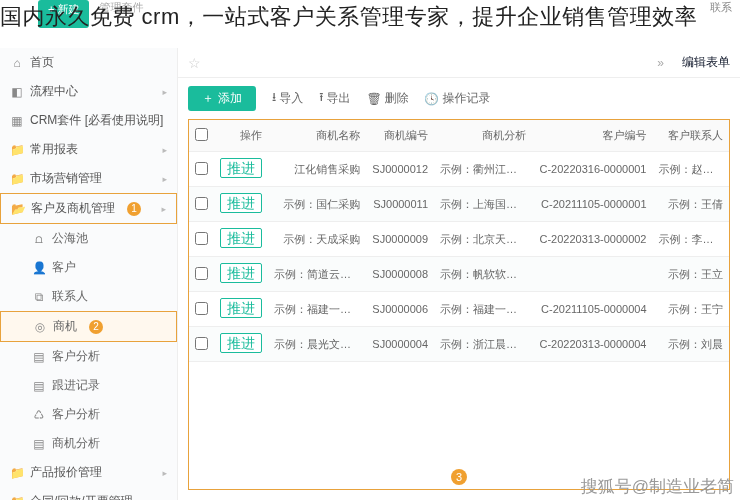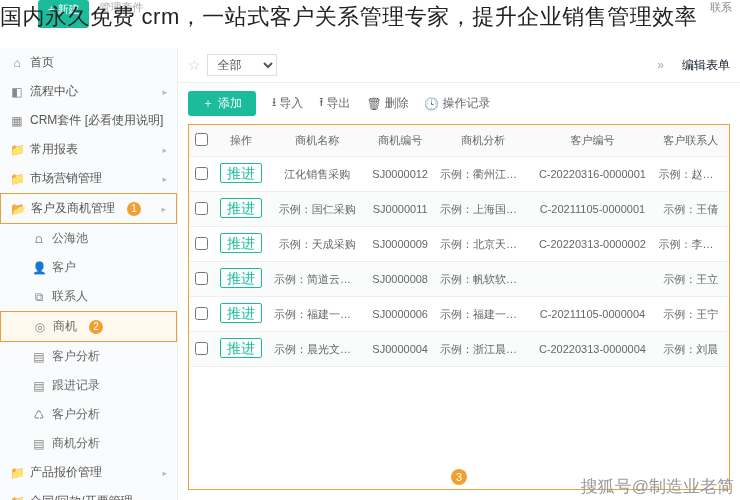--- a/index.html
+++ b/index.html
@@ -24,21 +24,21 @@
 .filter-bar { display: flex; align-items: center; padding: 6px 10px; gap: 6px; border-bottom: 1px solid #eee; font-size: 12px; color: #666; }
 .filter-bar .star { color: #ccc; font-size: 14px; }
 .filter-bar select { border: 1px solid #ddd; padding: 2px 18px 2px 6px; font-size: 12px; color: #555; background: #fff; }
 .filter-bar .expand { margin-left: auto; color: #aaa; }
 .filter-bar .edit-form { color: #0f172a; margin-left: 12px; }
 .toolbar { display: flex; align-items: center; padding: 8px 10px; gap: 16px; font-size: 12px; }
 .btn-add { background: #1abc9c; color: #fff; padding: 4px 14px; border-radius: 3px; cursor: pointer; display: inline-flex; align-items: center; gap: 4px; }
 .tool-link { color: #666; cursor: pointer; display: inline-flex; align-items: center; gap: 3px; }
 .table-wrap { margin: 0 10px 10px; border: 1px solid #e8a23c; overflow: auto; flex: 1; position: relative; }
 table { width: 100%; border-collapse: collapse; font-size: 11px; }
-th, td { padding: 8px 6px; text-align: center; border-bottom: 1px solid #eee; color: #555; white-space: nowrap; overflow: hidden; text-overflow: ellipsis; }
+th, td { padding: 8px 6px; text-align: right; border-bottom: 1px solid #eee; color: #555; white-space: nowrap; overflow: hidden; text-overflow: ellipsis; }
 th { background: #fafafa; font-weight: 400; color: #666; }
 td { color: #666; }
 tr.alt { background: #fafcfc; }
 .chk { width: 24px; text-align: center; }
 .chk input { cursor: pointer; }
 .op-col { width: 50px; }
 .btn-push { border: 1px solid #1abc9c; color: #1abc9c; padding: 1px 6px; border-radius: 2px; font-size: 14px; cursor: pointer; background: #fff; }
 .col-name { max-width: 90px; }
 .col-code { max-width: 62px; }
 .col-cust { max-width: 90px; }
@@ -132,23 +132,20 @@
       <div class="nav-item">
         <span class="ico folder">📁</span>
         <span>合同/回款/开票管理</span>
         <span class="chev">▸</span>
       </div>
     </div>
 
   <div class="main">
     <div class="filter-bar">
       <span class="star">☆</span>
-      <select>
-        <option>全部</option>
-      </select>
       <span class="expand">»</span>
       <span class="edit-form">编辑表单</span>
     </div>
 
     <div class="toolbar">
       <span class="btn-add">＋ <span>添加</span></span>
       <span class="tool-link">⭳ <span>导入</span></span>
       <span class="tool-link">⭱ <span>导出</span></span>
       <span class="tool-link">🗑 <span>删除</span></span>
       <span class="tool-link">🕓 <span>操作记录</span></span>

